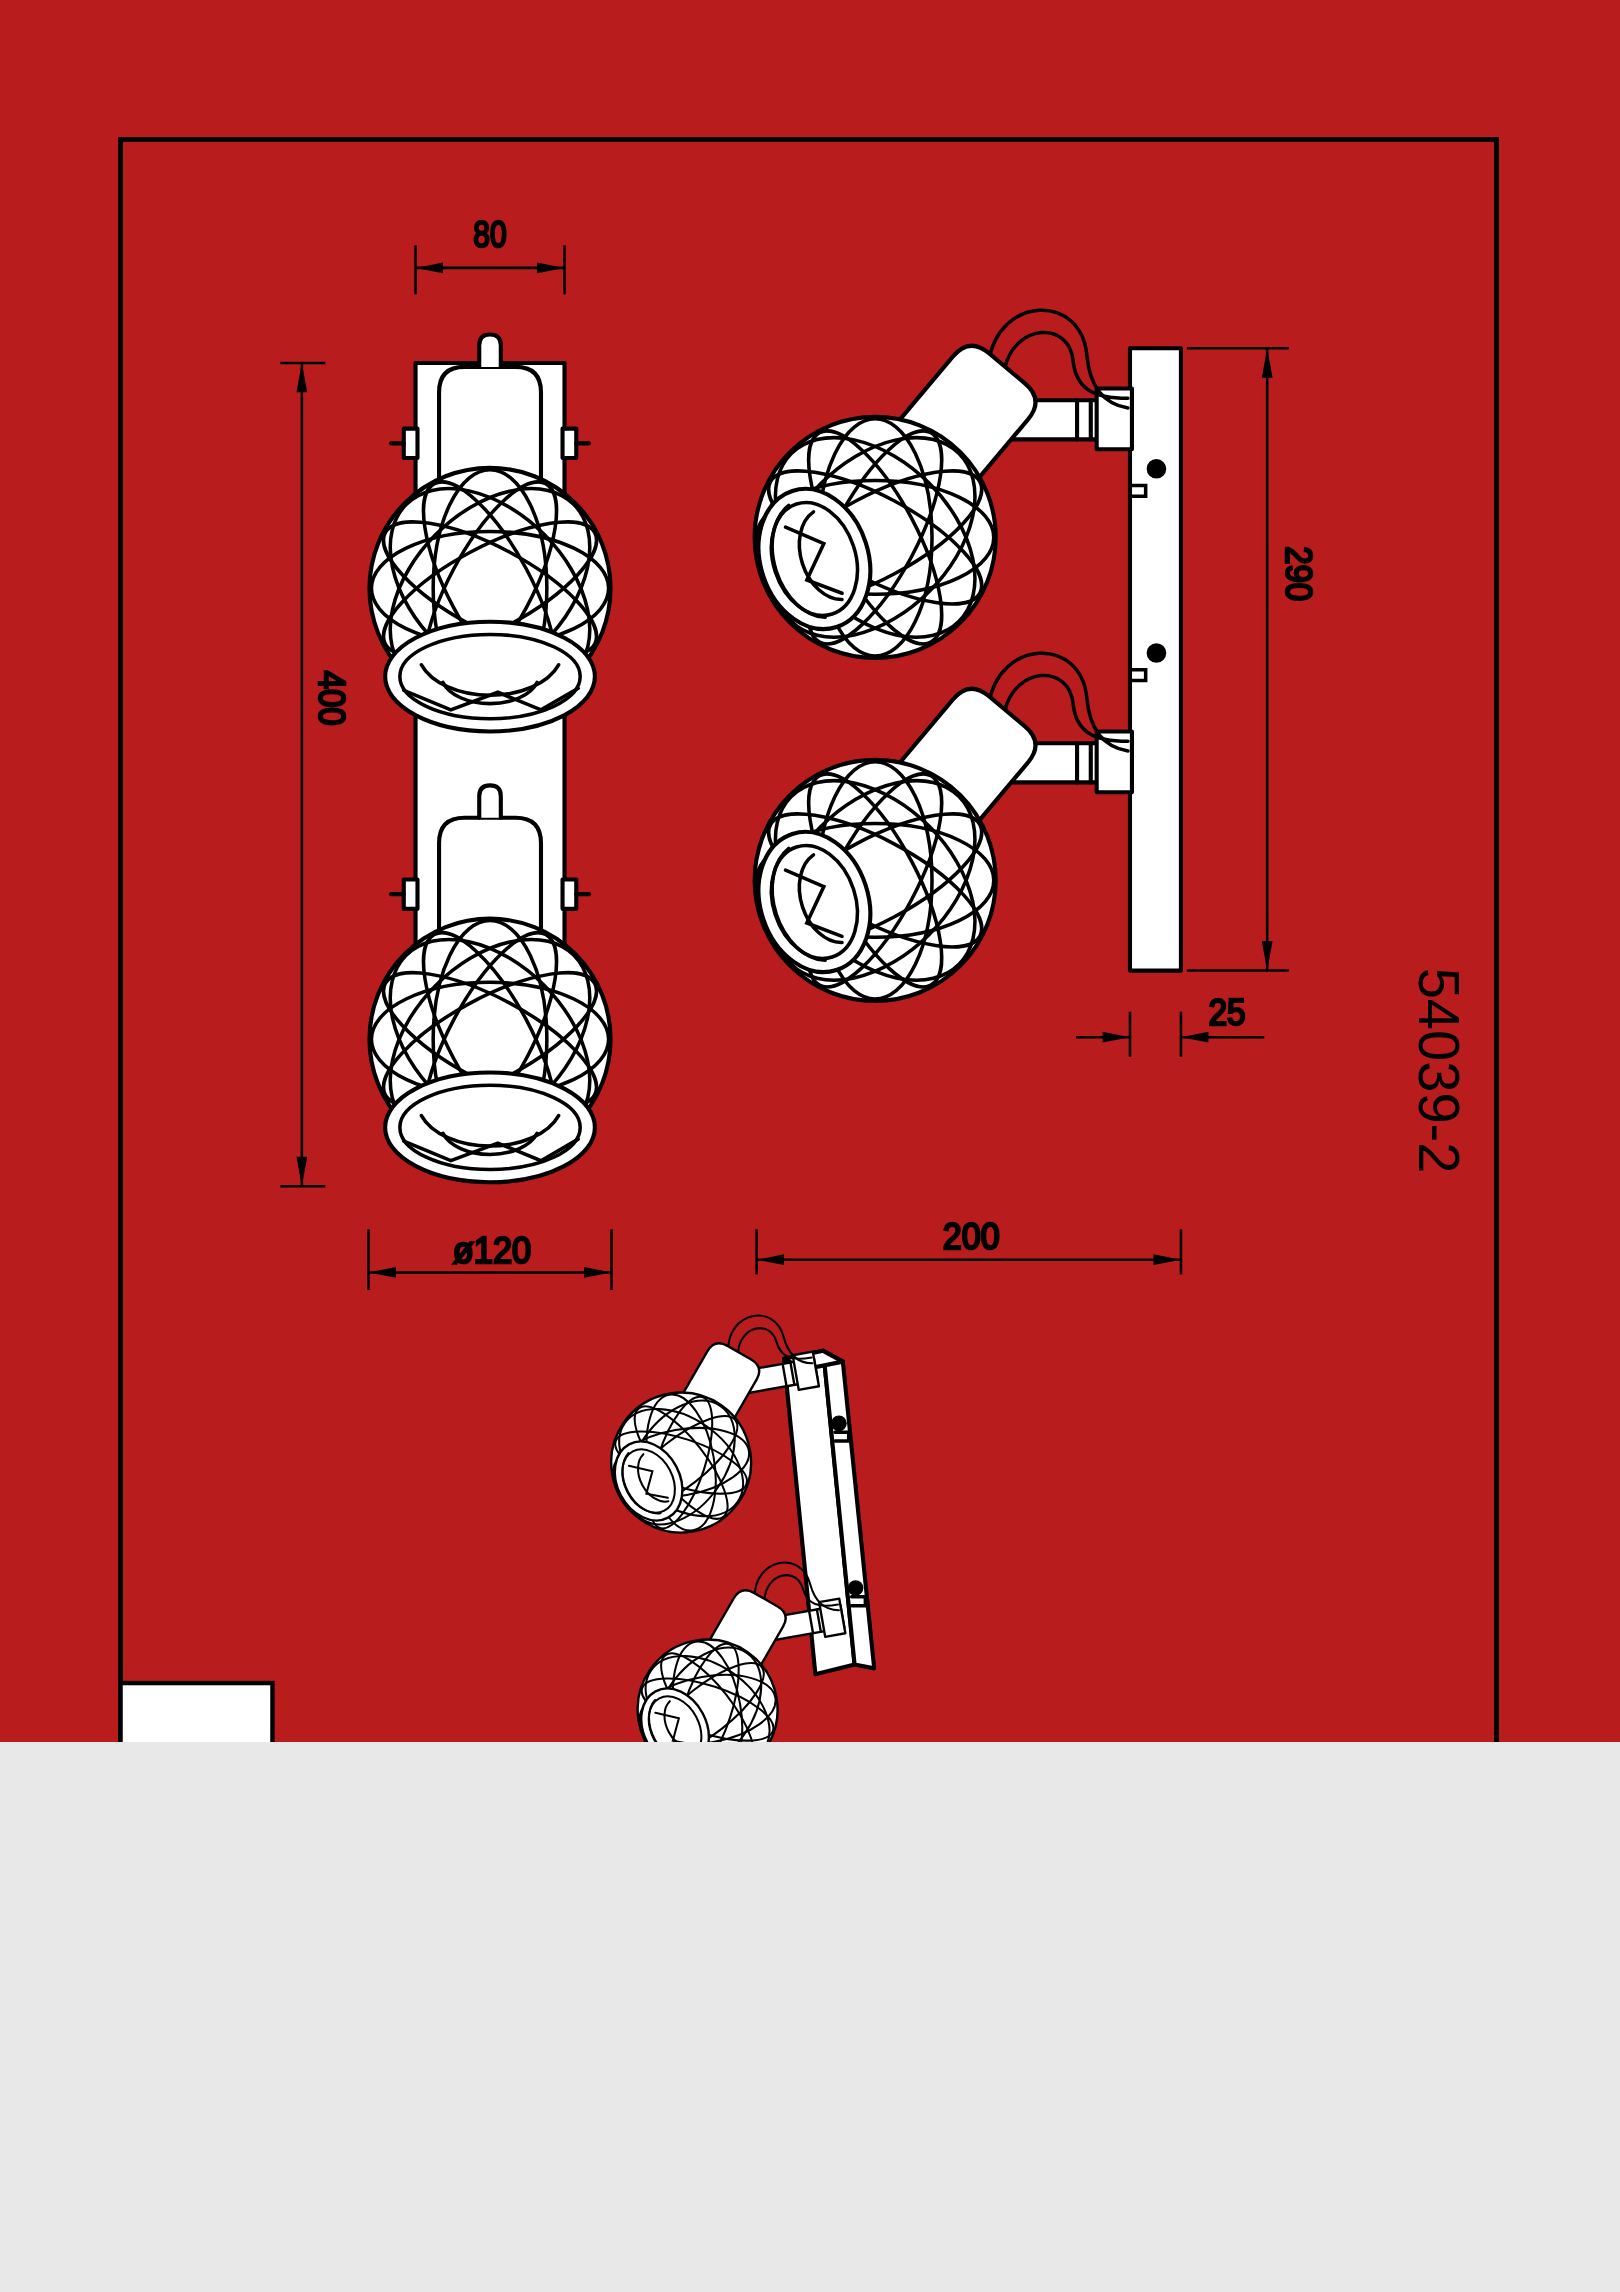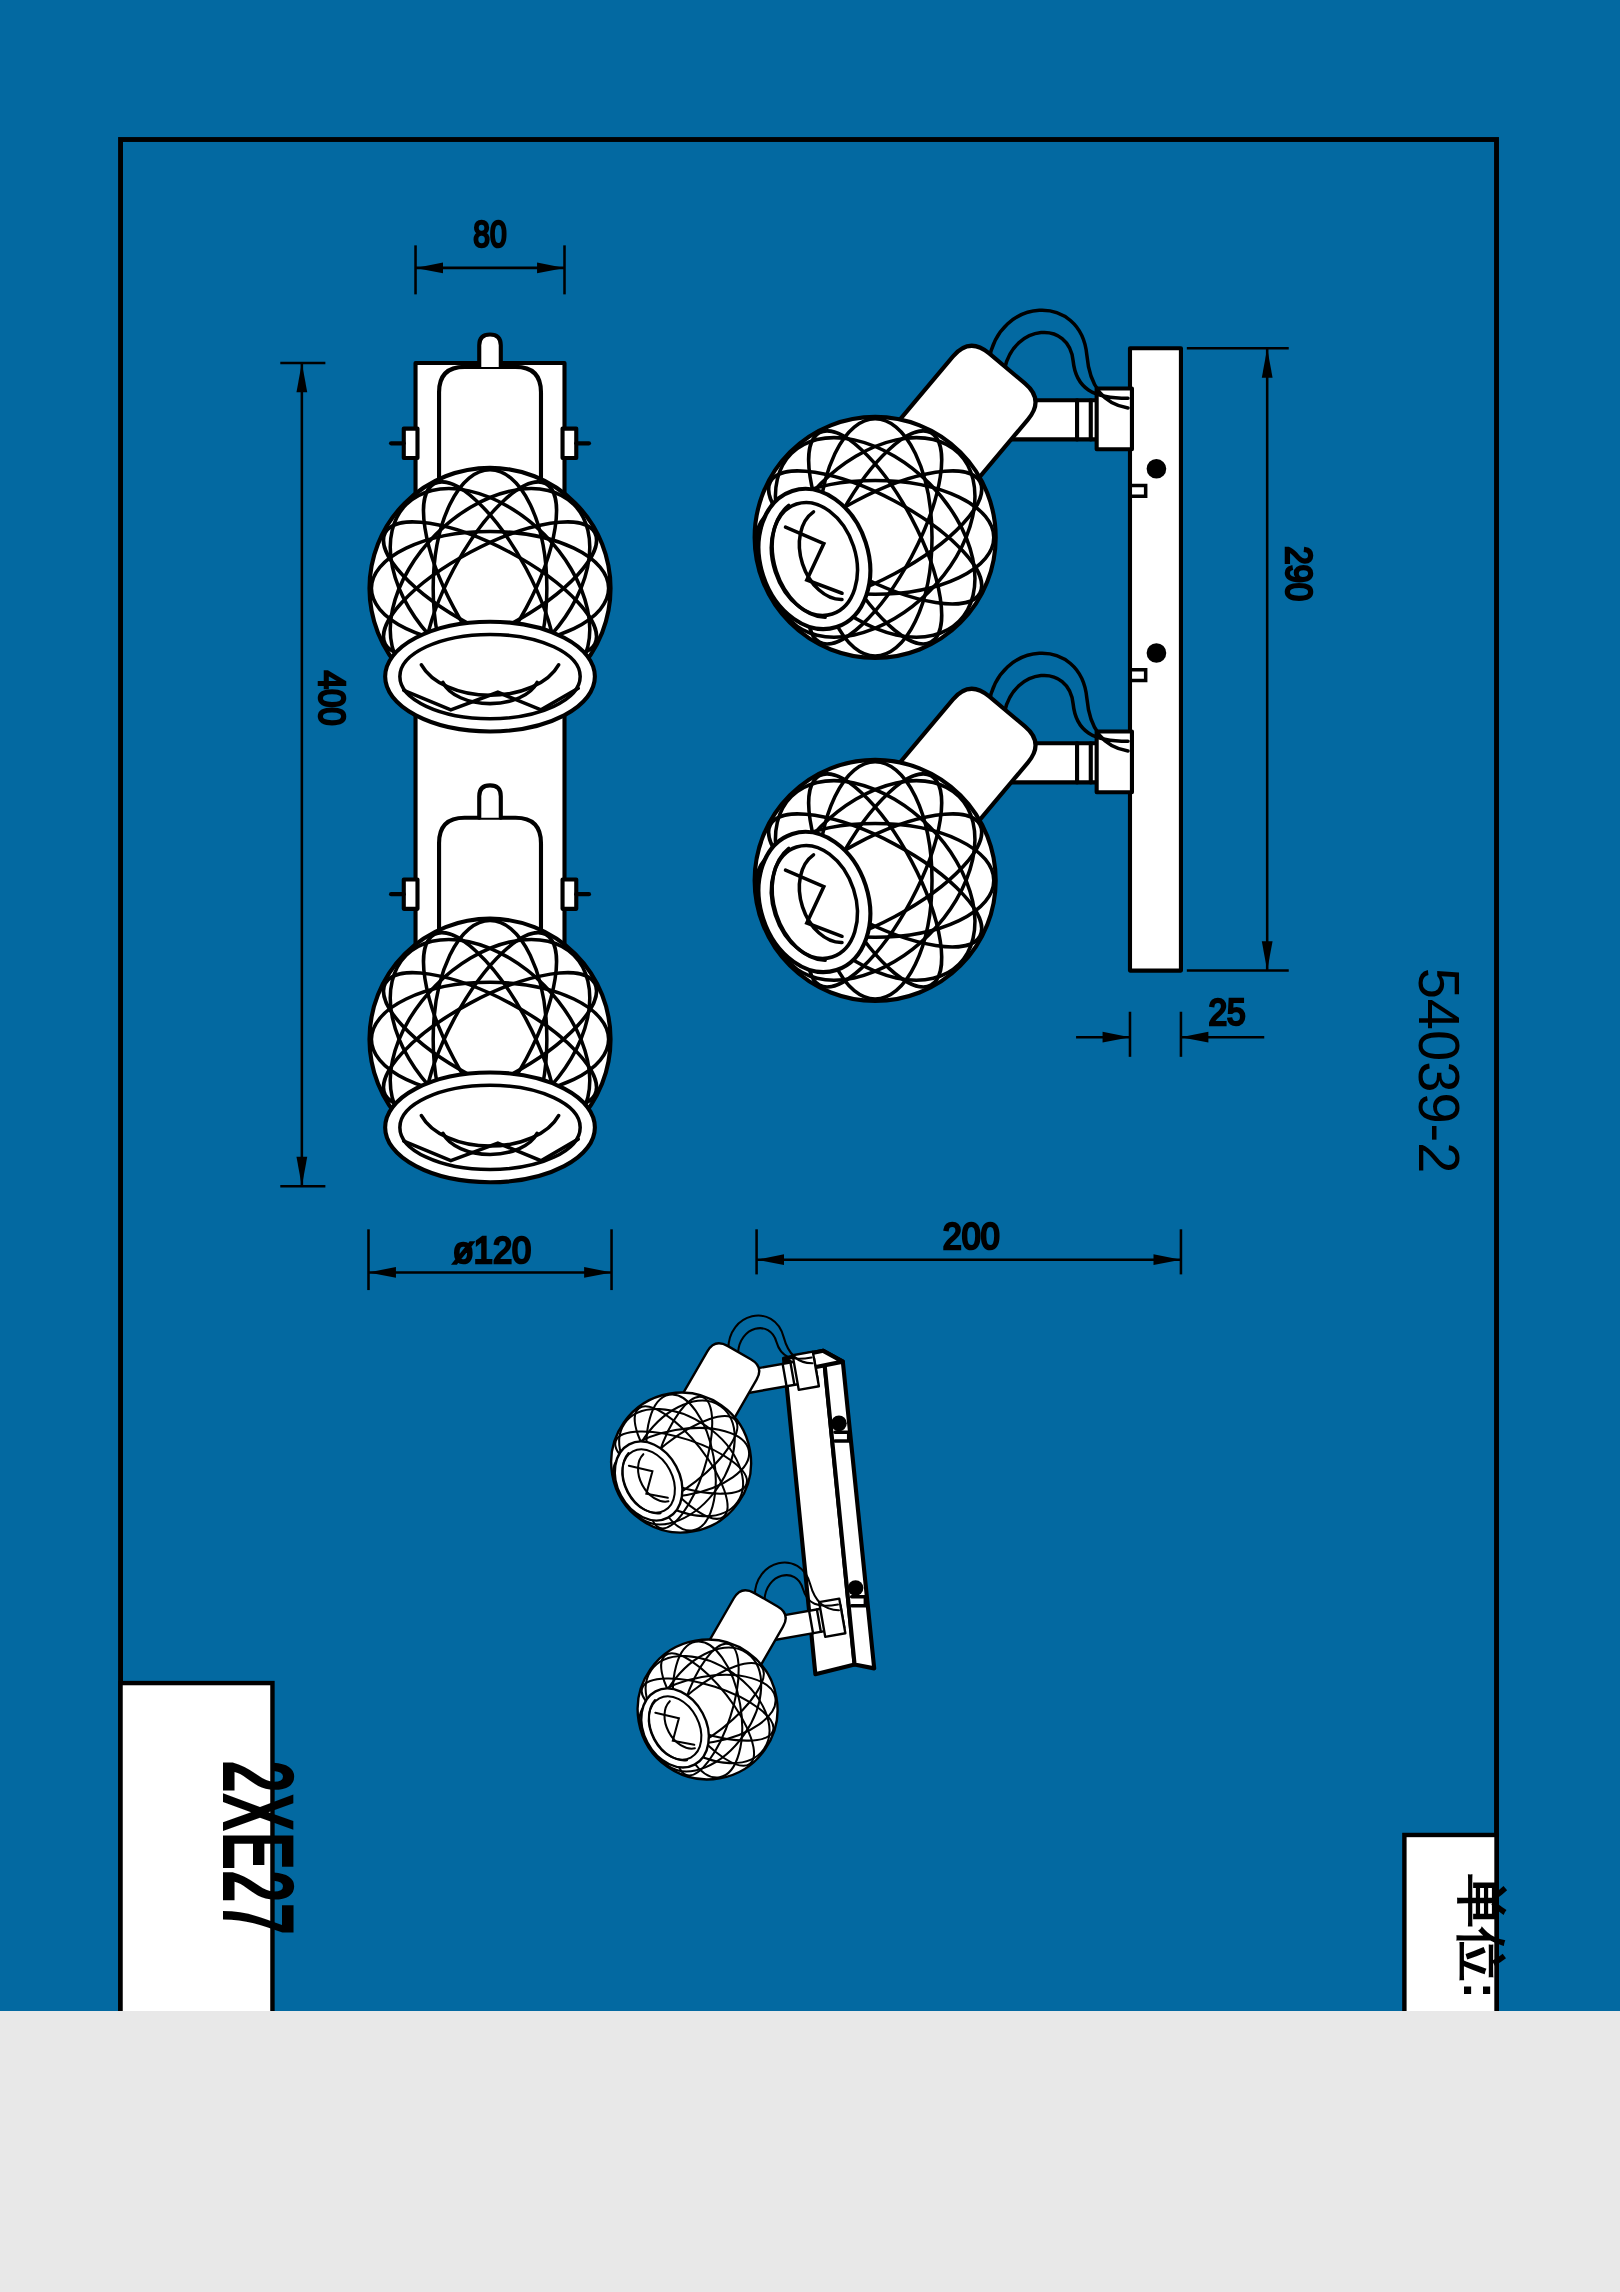--- a/index.html
+++ b/index.html
@@ -1,19 +1,19 @@
 <!DOCTYPE html>
 <html><head>
 <meta charset="utf-8">
 <style>
   html,body{margin:0;padding:0;background:#e8e8e8;}
   .sheet{
     position:relative;
-    width:1620px;height:2011px;
-    background:#0369a1;
+    width:1620px;height:1742px;
+    background:#b91c1c;
     font-family:"Liberation Sans",sans-serif;
     overflow:hidden;
   }
   svg{position:absolute;left:0;top:0;}
   .ol{stroke:#000;stroke-width:4.2;stroke-linecap:round;stroke-linejoin:round;}
   .wire{stroke:#000;stroke-width:3.6;fill:none;stroke-linecap:round;}
   .dim{stroke:#000;stroke-width:2.6;fill:none;}
   .dimfill{fill:#000;stroke:none;}
   .dimtxt{font-family:"Liberation Sans",sans-serif;font-size:37px;fill:#000;}
   .pn{font-family:"Liberation Sans",sans-serif;font-size:58px;fill:#000;}

